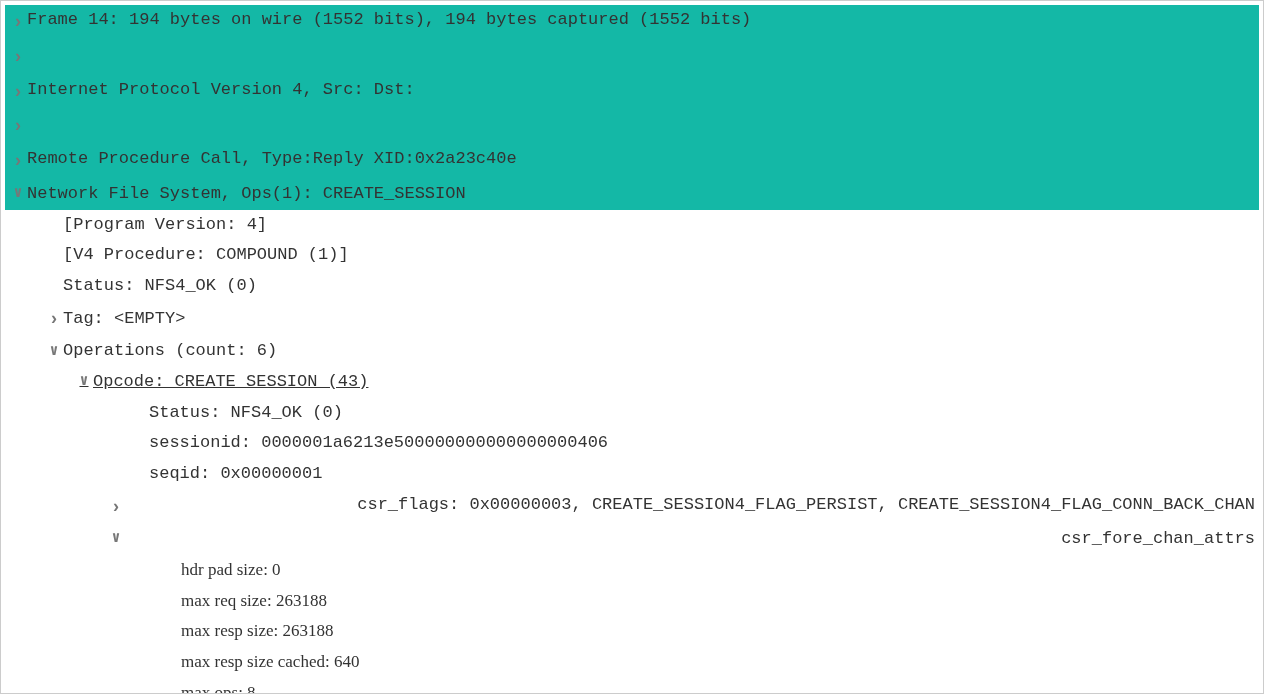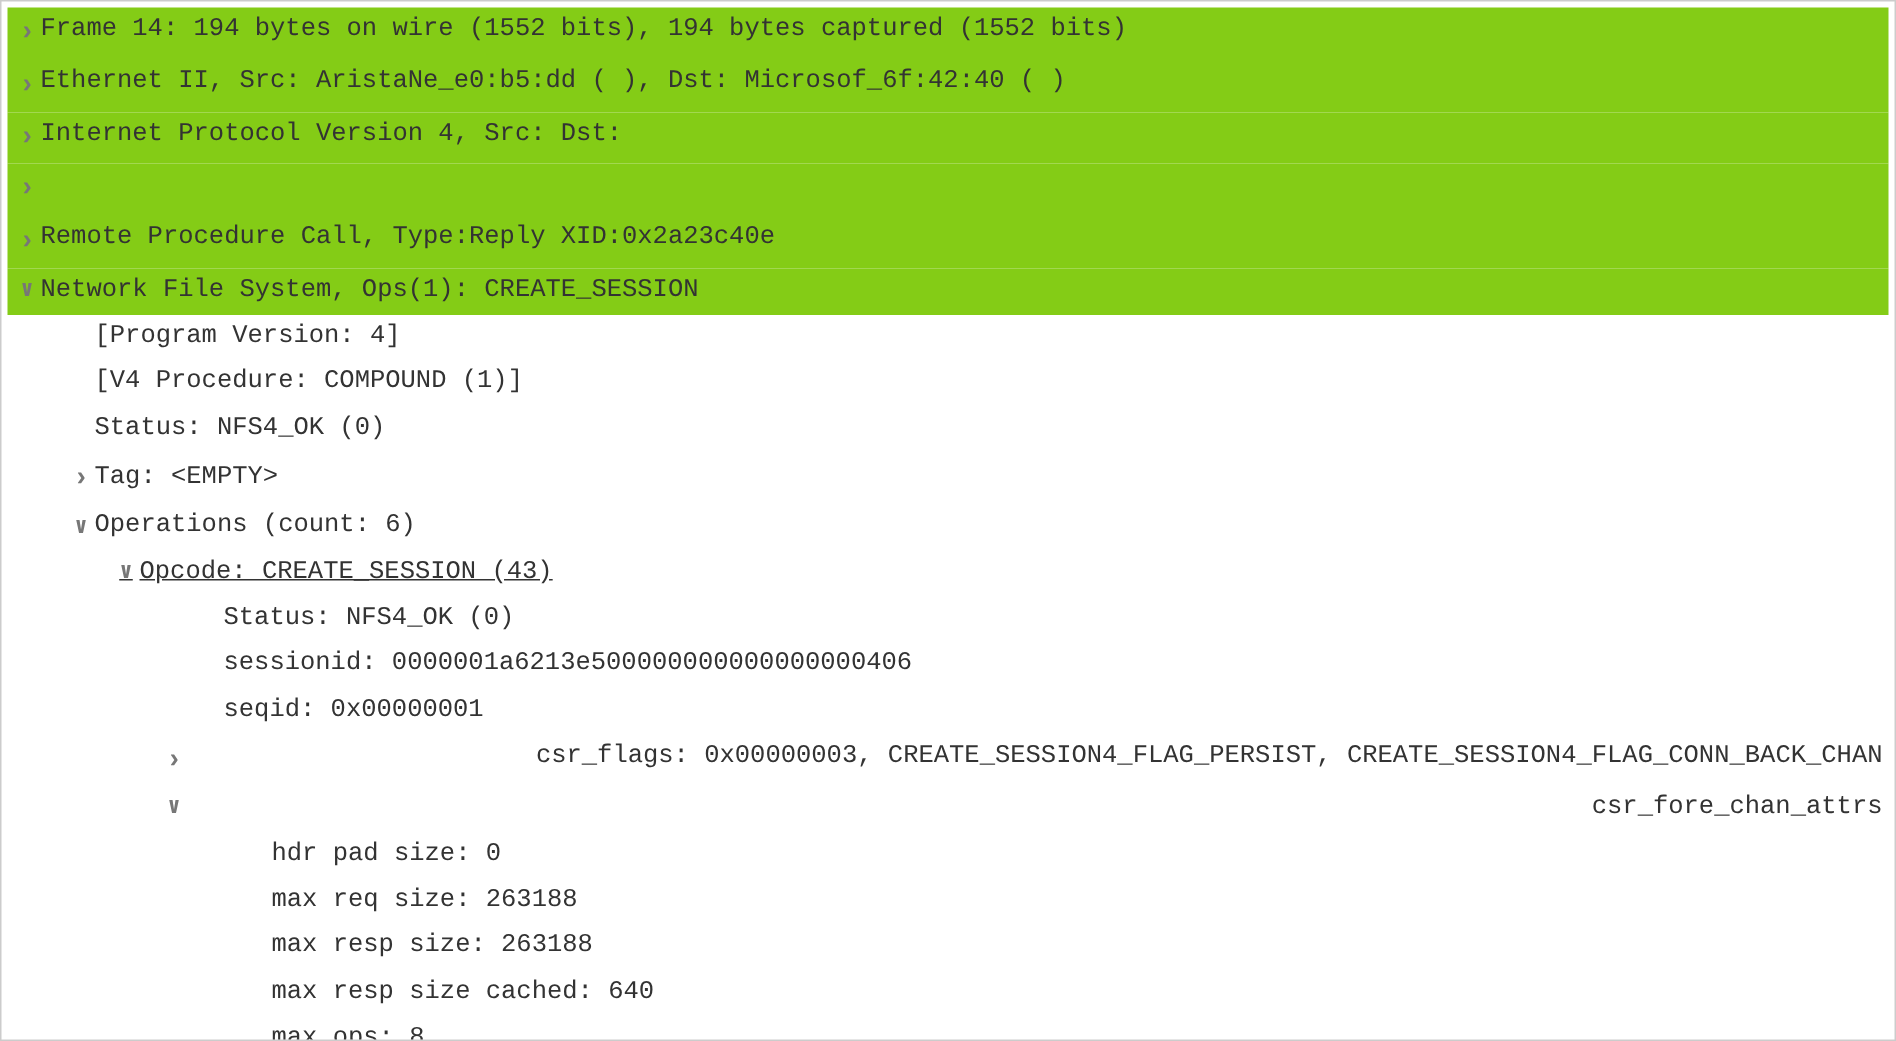--- a/index.html
+++ b/index.html
@@ -18,21 +18,21 @@
       border: 1px solid #ccc;
     }
     .tree-row {
       display: flex;
       align-items: flex-start;
       padding: 3px 4px;
       line-height: 1.45;
       white-space: nowrap;
     }
     .shaded {
-      background-color: #84cc16;
+      background-color: #14b8a6;
     }
     .caret {
       display: inline-block;
       width: 18px;
       flex-shrink: 0;
       color: #777;
       font-size: 13px;
       text-align: center;
       cursor: pointer;
       user-select: none;
@@ -50,34 +50,33 @@
     }
     .caret-none {
       visibility: hidden;
     }
     .text {
       color: #333;
     }
     .indent-1 { padding-left: 40px; align-items: center; }
     .indent-2 { padding-left: 70px; text-decoration: underline; }
     .indent-3 { padding-left: 102px; justify-content: space-between; }
-    .indent-4 { padding-left: 158px; }
+    .indent-4 { padding-left: 158px; font-family: Liberation Serif, serif; }
     .indent-3b { padding-left: 126px; }
   </style>
 </head>
 <body>
 
 <div class="tree-row shaded">
   <span class="caret caret-right"></span>
   <span class="text">Frame 14: 194 bytes on wire (1552 bits), 194 bytes captured (1552 bits)</span>
 </div>
 
 <div class="tree-row shaded">
   <span class="caret caret-right"></span>
-  <span class="text">Ethernet II, Src: AristaNe_e0:b5:dd (                  ), Dst: Microsof_6f:42:40 (                  )</span>
 </div>
 
 <div class="tree-row shaded">
   <span class="caret caret-right"></span>
   <span class="text">Internet Protocol Version 4, Src:            Dst:</span>
 </div>
 
 <div class="tree-row shaded">
   <span class="caret caret-right"></span>
 </div>

